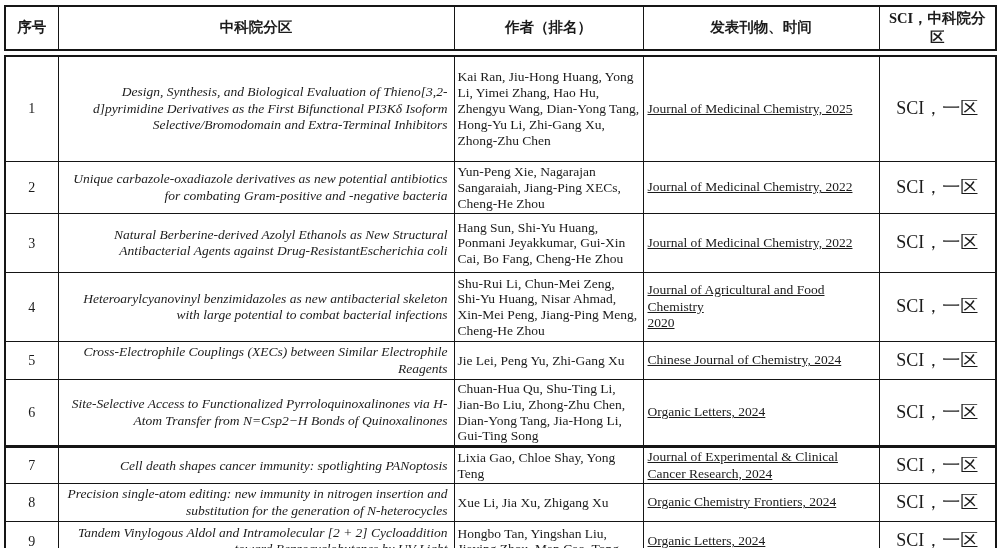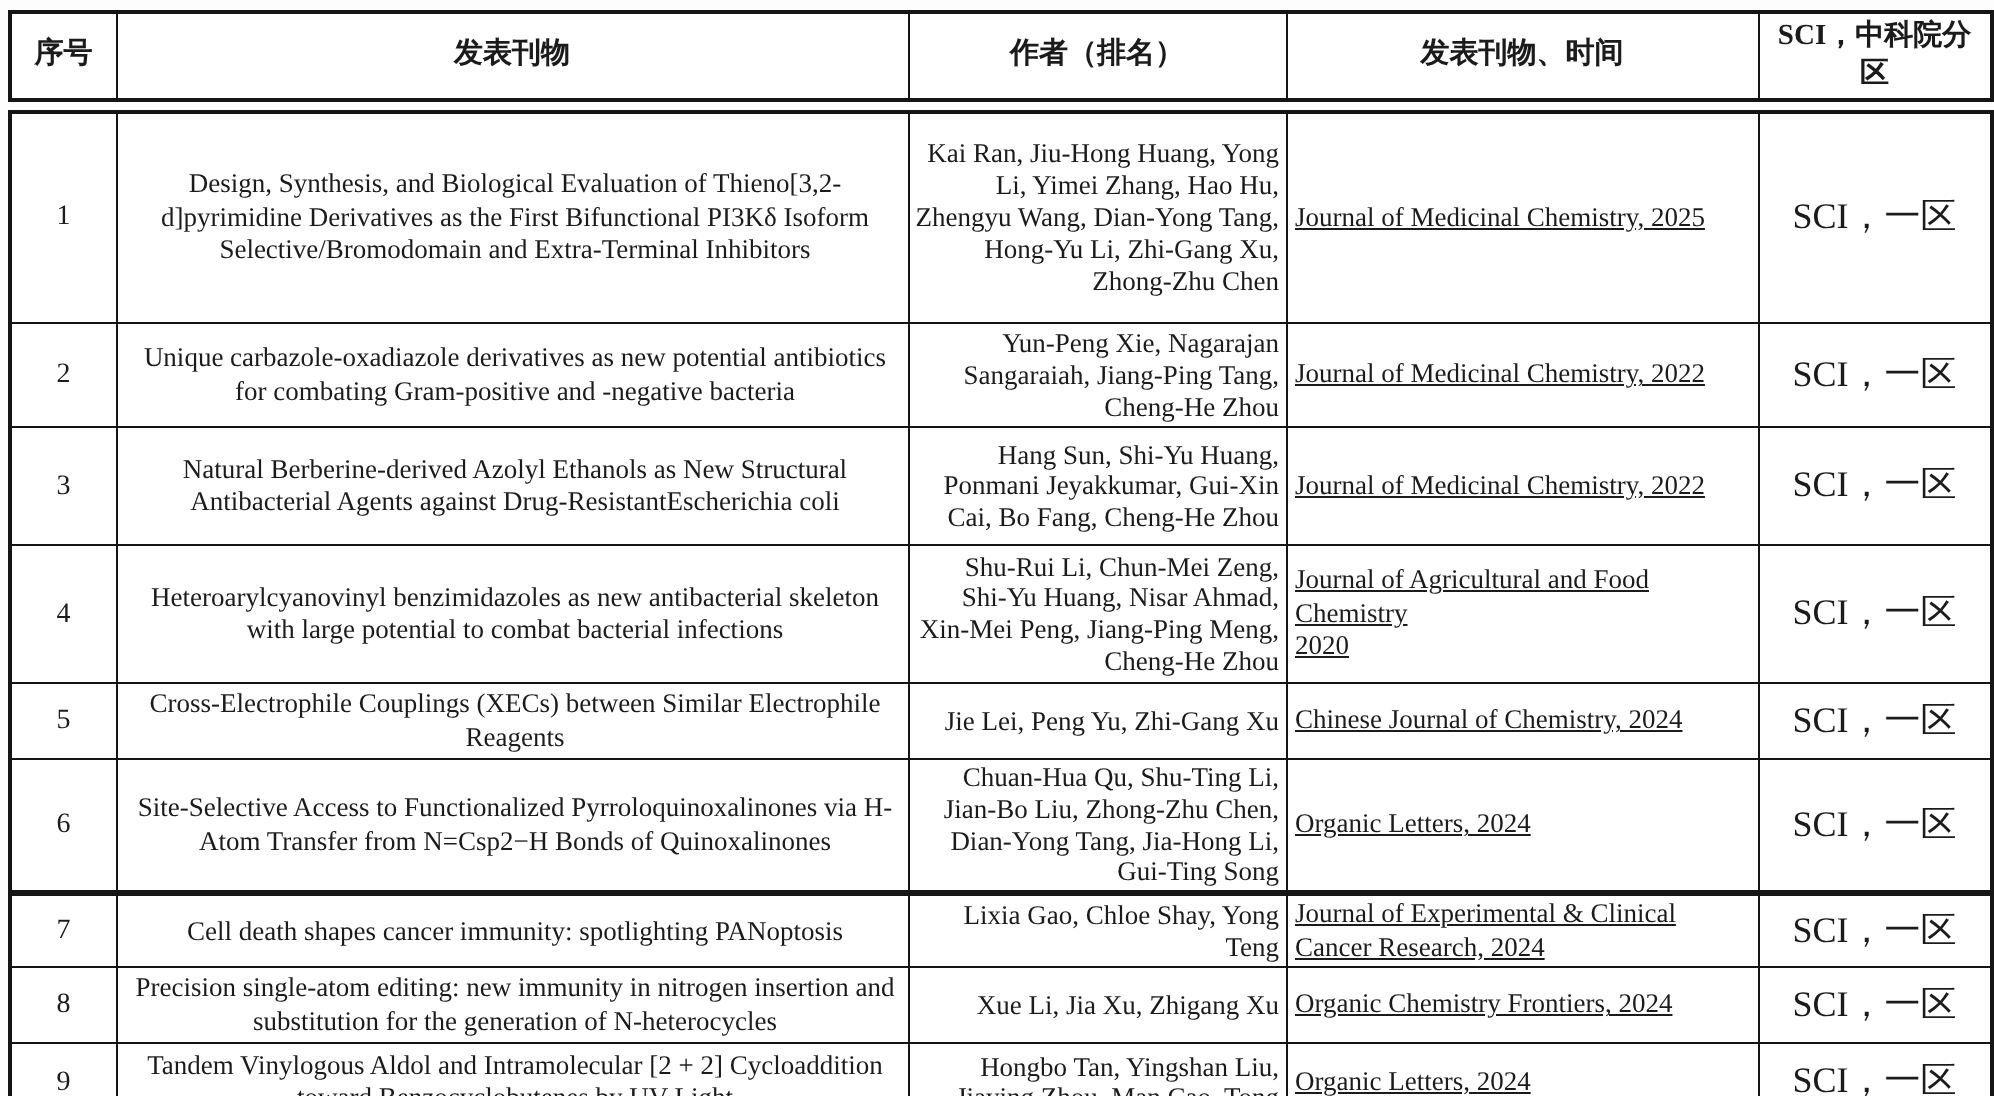--- a/index.html
+++ b/index.html
@@ -42,22 +42,22 @@
     font-size: 14.5px;
     font-weight: bold;
     text-align: center;
     line-height: 1.3;
     padding: 2px 4px;
   }
 
   td { font-size: 13.5px; line-height: 1.22; }
 
   .c-no      { text-align: center; font-size: 14px; }
-  .c-title   { text-align: center; padding: 2px 6px 2px 9px; }
-  .c-authors { text-align: right; padding: 1px 3px; line-height: 1.17; }
+  .c-title   { text-align: right; padding: 2px 6px 2px 9px; font-style: italic; }
+  .c-authors { text-align: left; padding: 1px 3px; line-height: 1.17; }
   .c-journal { text-align: left; padding: 1px 4px; white-space: pre-line; text-decoration: underline; }
   .c-sci     { text-align: center; font-size: 18px; }
 
   tbody tr:nth-child(1) { height: 106px; }
   tbody tr:nth-child(2) { height: 52px;  }
   tbody tr:nth-child(3) { height: 59px;  }
   tbody tr:nth-child(4) { height: 69px;  }
   tbody tr:nth-child(5) { height: 37px;  }
   tbody tr:nth-child(6) { height: 64px;  }
   tbody tr:nth-child(7) { height: 37px;  }
@@ -76,21 +76,21 @@
     <colgroup>
       <col class="col-no">
         <col class="col-title">
         <col class="col-authors">
         <col class="col-journal">
         <col class="col-sci">
     </colgroup>
     <thead>
       <tr>
         <th>序号</th>
-        <th>发表刊物</th>
+        <th>中科院分区</th>
         <th>作者（排名）</th>
         <th>发表刊物、时间</th>
         <th>SCI，中科院分区</th>
       </tr>
     </thead>
   </table>
 
   <table class="tbl body-tbl">
     <colgroup>
       <col class="col-no">
@@ -103,21 +103,21 @@
         <tr>
     <td class="c-no">1</td>
     <td class="c-title">Design, Synthesis, and Biological Evaluation of Thieno[3,2-d]pyrimidine Derivatives as the First Bifunctional PI3Kδ Isoform Selective/Bromodomain and Extra-Terminal Inhibitors</td>
     <td class="c-authors">Kai Ran, Jiu-Hong Huang, Yong Li, Yimei Zhang, Hao Hu, Zhengyu Wang, Dian-Yong Tang, Hong-Yu Li, Zhi-Gang Xu, Zhong-Zhu Chen</td>
     <td class="c-journal">Journal of Medicinal Chemistry, 2025</td>
     <td class="c-sci">SCI，一区</td>
   </tr>
         <tr>
     <td class="c-no">2</td>
     <td class="c-title">Unique carbazole-oxadiazole derivatives as new potential antibiotics for combating Gram-positive and -negative bacteria</td>
-    <td class="c-authors">Yun-Peng Xie, Nagarajan Sangaraiah, Jiang-Ping Tang, Cheng-He Zhou</td>
+    <td class="c-authors">Yun-Peng Xie, Nagarajan Sangaraiah, Jiang-Ping XECs, Cheng-He Zhou</td>
     <td class="c-journal">Journal of Medicinal Chemistry, 2022</td>
     <td class="c-sci">SCI，一区</td>
   </tr>
         <tr>
     <td class="c-no">3</td>
     <td class="c-title">Natural Berberine-derived Azolyl Ethanols as New Structural Antibacterial Agents against Drug-ResistantEscherichia coli</td>
     <td class="c-authors">Hang Sun, Shi-Yu Huang, Ponmani Jeyakkumar, Gui-Xin Cai, Bo Fang, Cheng-He Zhou</td>
     <td class="c-journal">Journal of Medicinal Chemistry, 2022</td>
     <td class="c-sci">SCI，一区</td>
   </tr>

